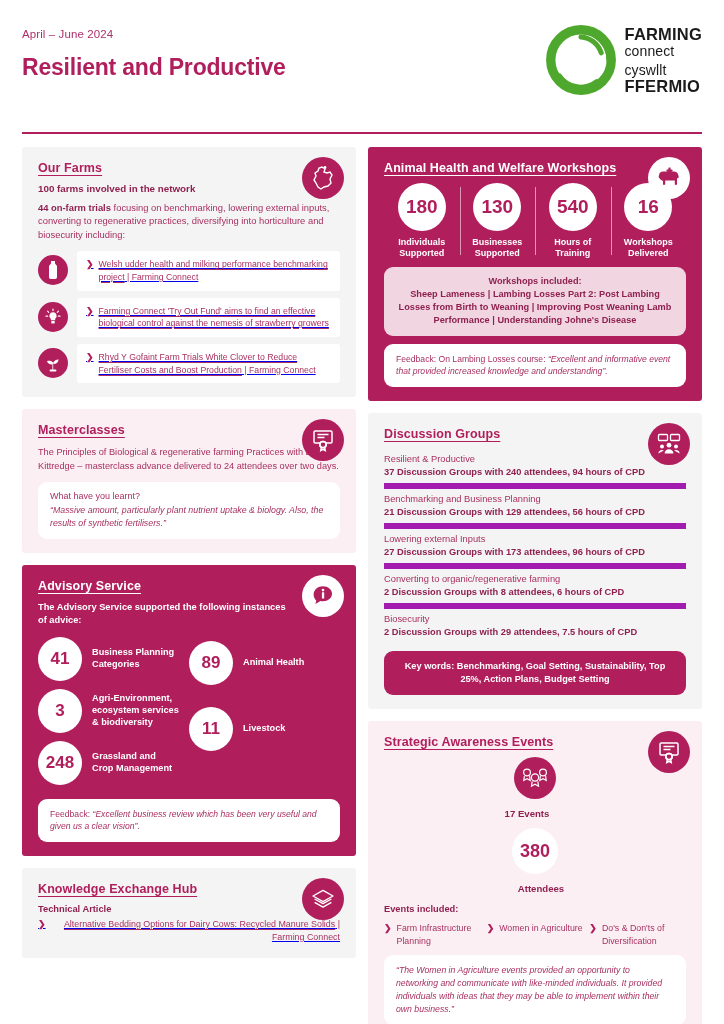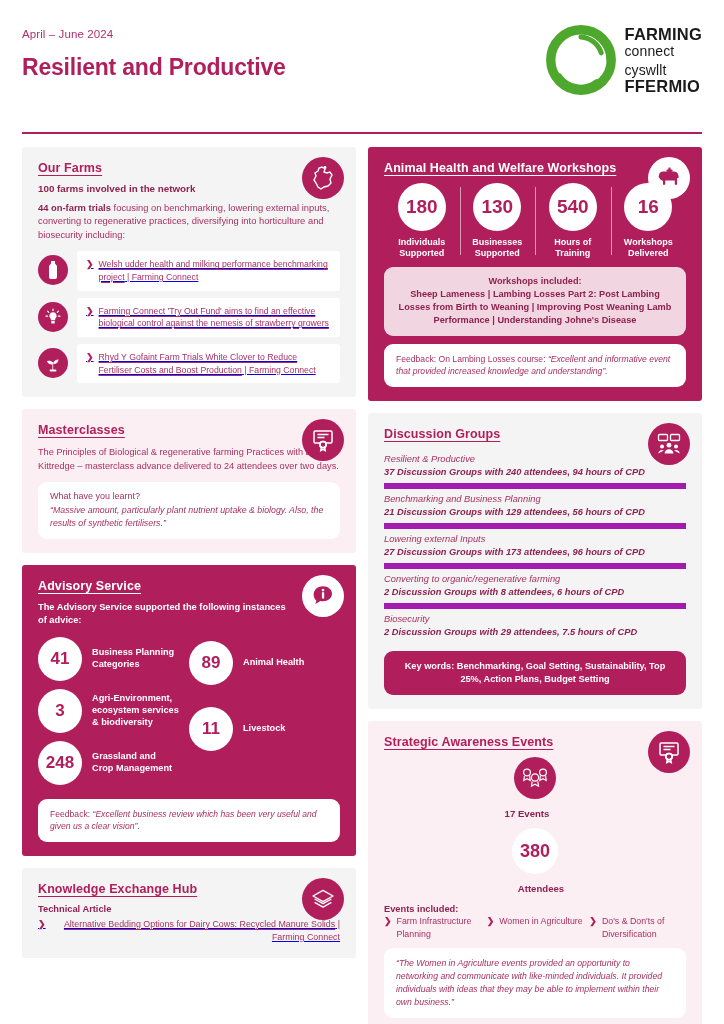--- a/index.html
+++ b/index.html
@@ -204,21 +204,21 @@
     font-size: 8.6px; color: #a83060; line-height: 1.45;
   }
   .feedback-text .it { font-style: italic; }
 
   
   .mc-text { font-size: 9.2px; line-height: 1.55; color: #a83060; }
   .mc-q { font-size: 9px; color: #a83060; margin-bottom: 3px; }
   .mc-a { font-size: 8.8px; font-style: italic; color: #a83060; line-height: 1.5; }
 
   
-  .dg-list { margin-top: 2px; font-style: italic; }
+  .dg-list { margin-top: 2px; }
   .dg-item { padding: 5px 0 6px 0; }
   .dg-item + .dg-item { border-top: 6px solid #a21caf; }
   .dg-name { font-size: 9.3px; color: #a83060; margin-bottom: 3px; }
   .dg-stat { font-size: 9.3px; font-weight: bold; color: #8f2050; }
   .dg-keywords {
     background: #b01e5c;
     border-radius: 9px;
     padding: 9px 14px;
     margin-top: 8px;
     text-align: center;
@@ -252,21 +252,21 @@
   }
   .se-events-label { font-size: 9.6px; font-weight: bold; color: #8f2050; margin-right: 16px; }
   .se-circle {
     width: 46px; height: 46px; border-radius: 50%;
     background: #ffffff;
     display: flex; align-items: center; justify-content: center;
     font-size: 18px; font-weight: bold; color: #b01e5c;
     flex: 0 0 auto;
   }
   .se-attendees-label { font-size: 9.6px; font-weight: bold; color: #8f2050; margin-left: 12px; }
-  .se-inc-head { font-size: 9.3px; font-weight: bold; color: #8f2050; margin-bottom: 1px; }
+  .se-inc-head { font-size: 9.3px; font-weight: bold; color: #8f2050; margin-bottom: 8px; }
   .se-inc-grid { display: flex; gap: 6px; }
   .se-inc-item { display: flex; gap: 5px; width: 33.33%; }
   .se-inc-text { font-size: 8.8px; color: #a83060; line-height: 1.4; }
   .se-quote { font-size: 8.7px; font-style: italic; color: #a83060; line-height: 1.5; }
 
   
   .keh-sub { font-size: 9.3px; font-weight: bold; color: #8f2050; margin-bottom: 4px; }
   .keh-item { display: flex; gap: 5px; }
   .keh-text { font-size: 8.9px; color: #a83060; line-height: 1.45; text-align: right; }
   .keh-text .ul { text-decoration: underline; text-underline-offset: 1.5px; }

